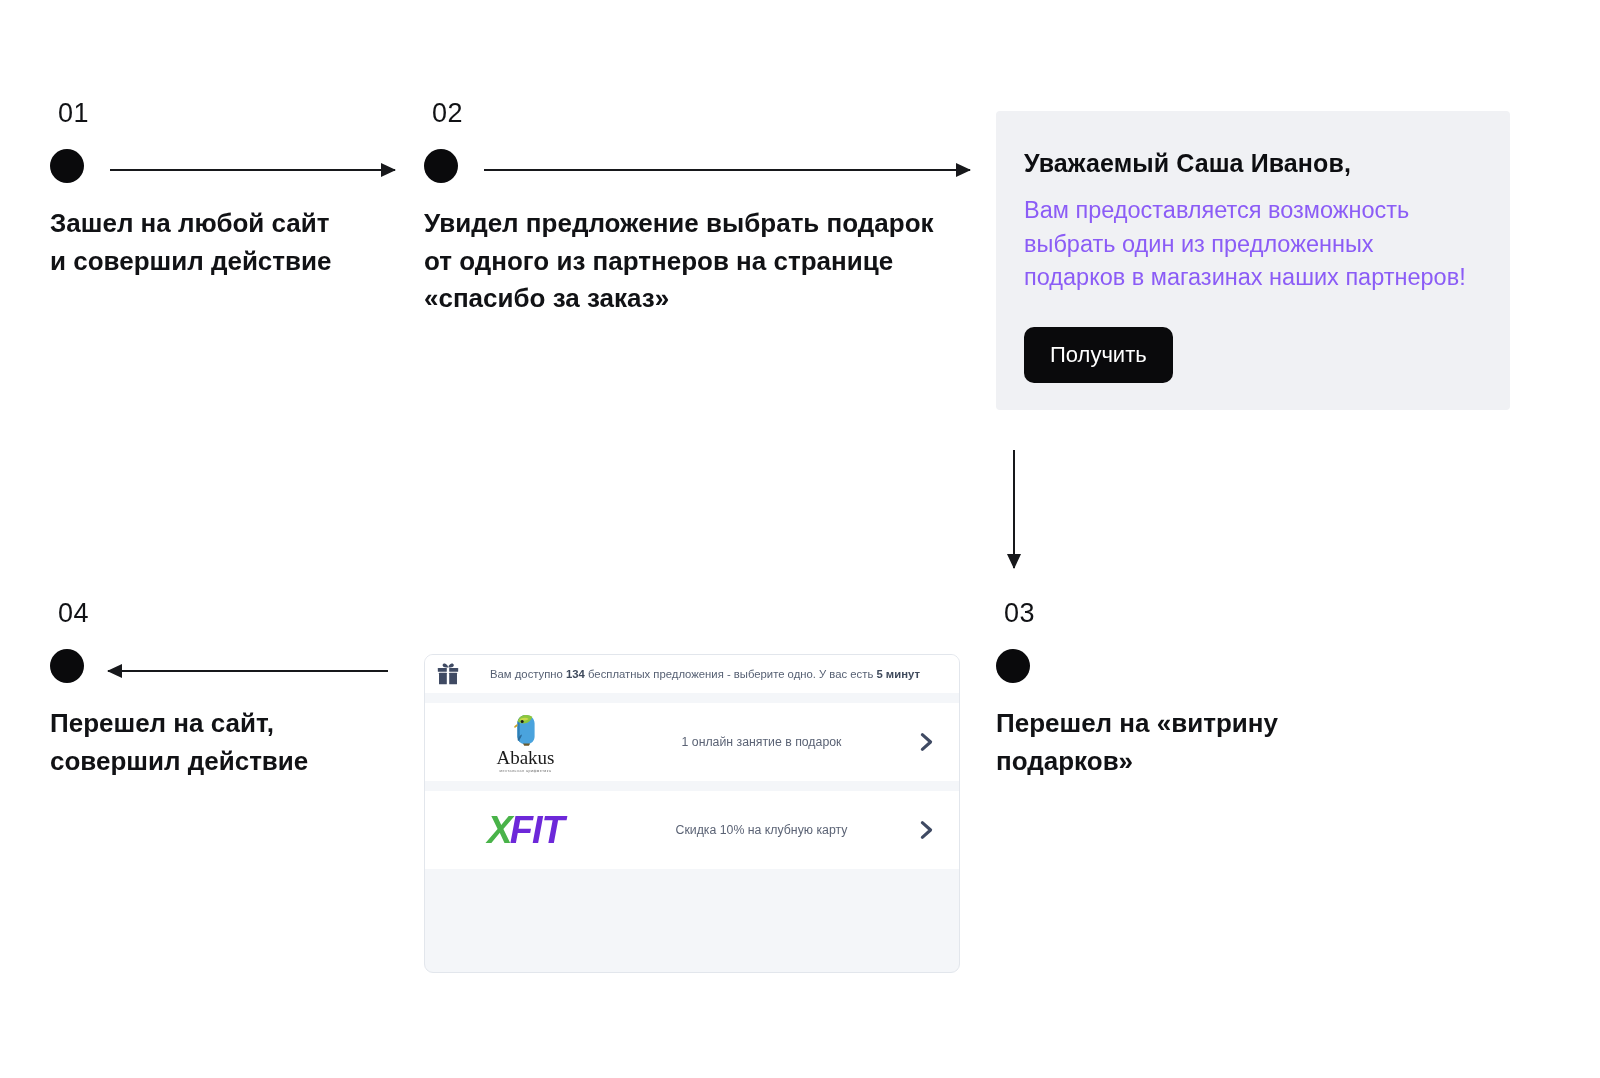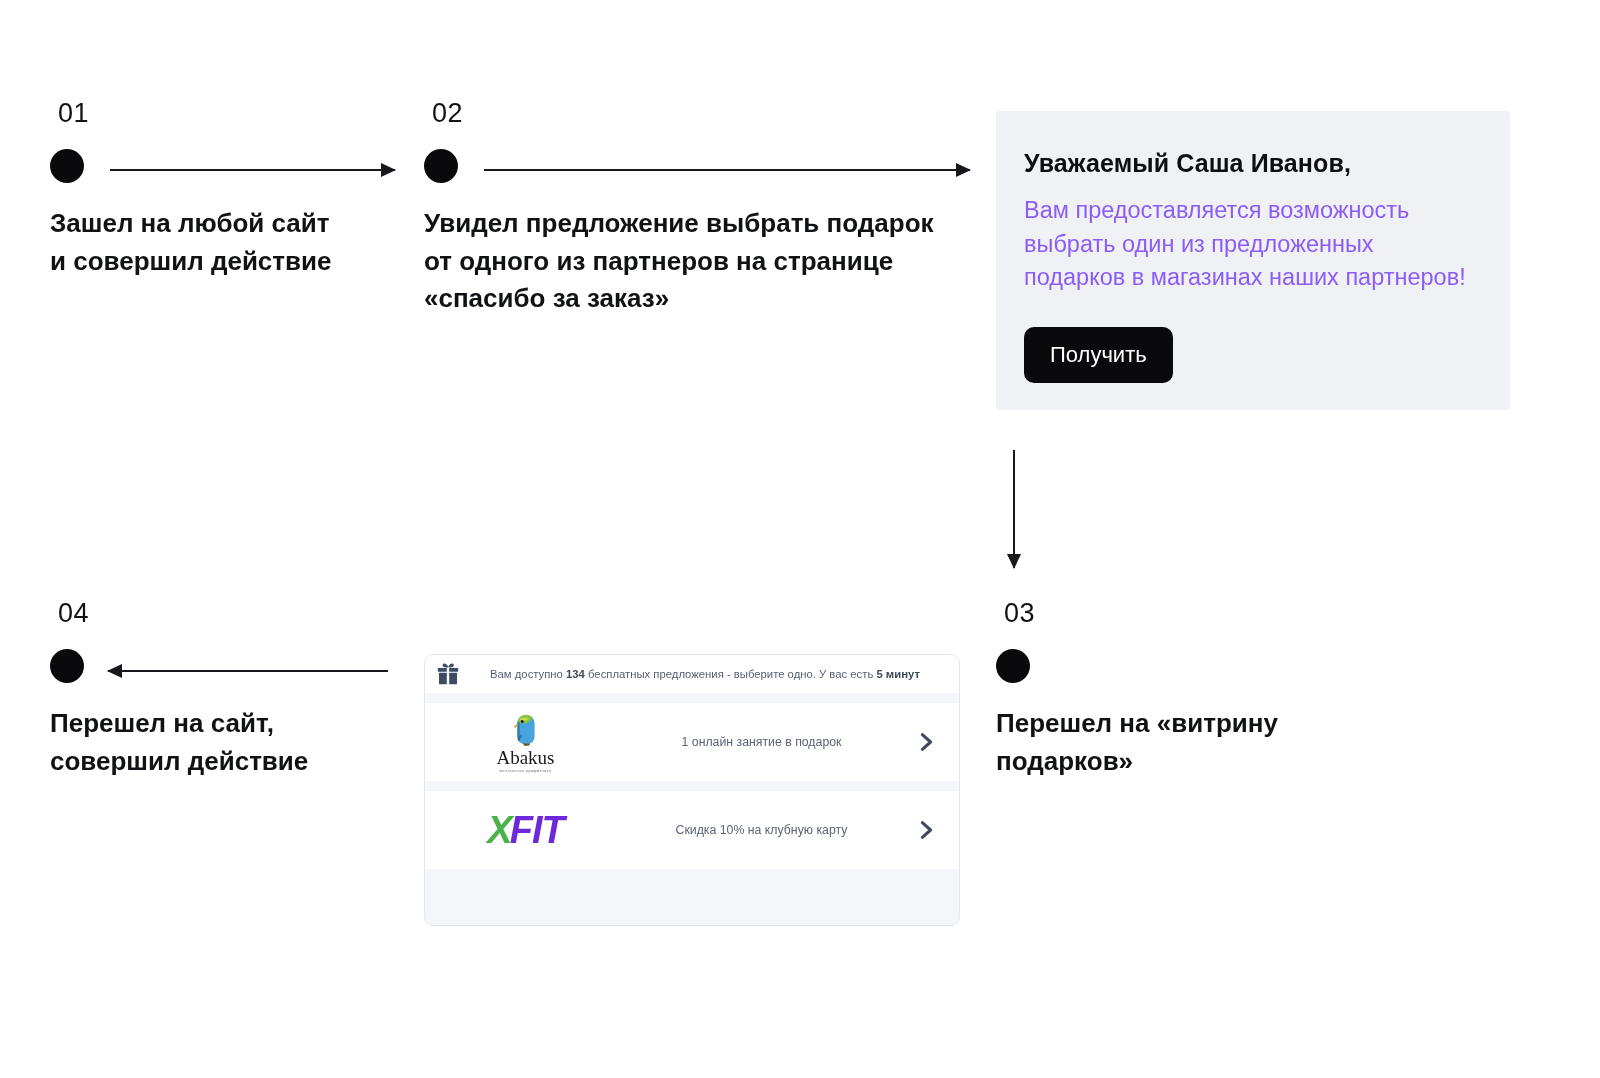--- a/index.html
+++ b/index.html
@@ -104,21 +104,21 @@
     border-radius: 10px;
     font-family: inherit;
     font-size: 22px;
     cursor: pointer;
   }
 
   
   .showcase {
     position: absolute;
     left: 424px; top: 654px;
-    width: 536px; height: 272px;
+    width: 536px; height: 319px;
     background: #f4f6f9;
     border: 1px solid #e2e6ec;
     border-radius: 9px;
     overflow: hidden;
   }
   .sc-header {
     display: flex;
     align-items: center;
     gap: 10px;
     height: 38px;

